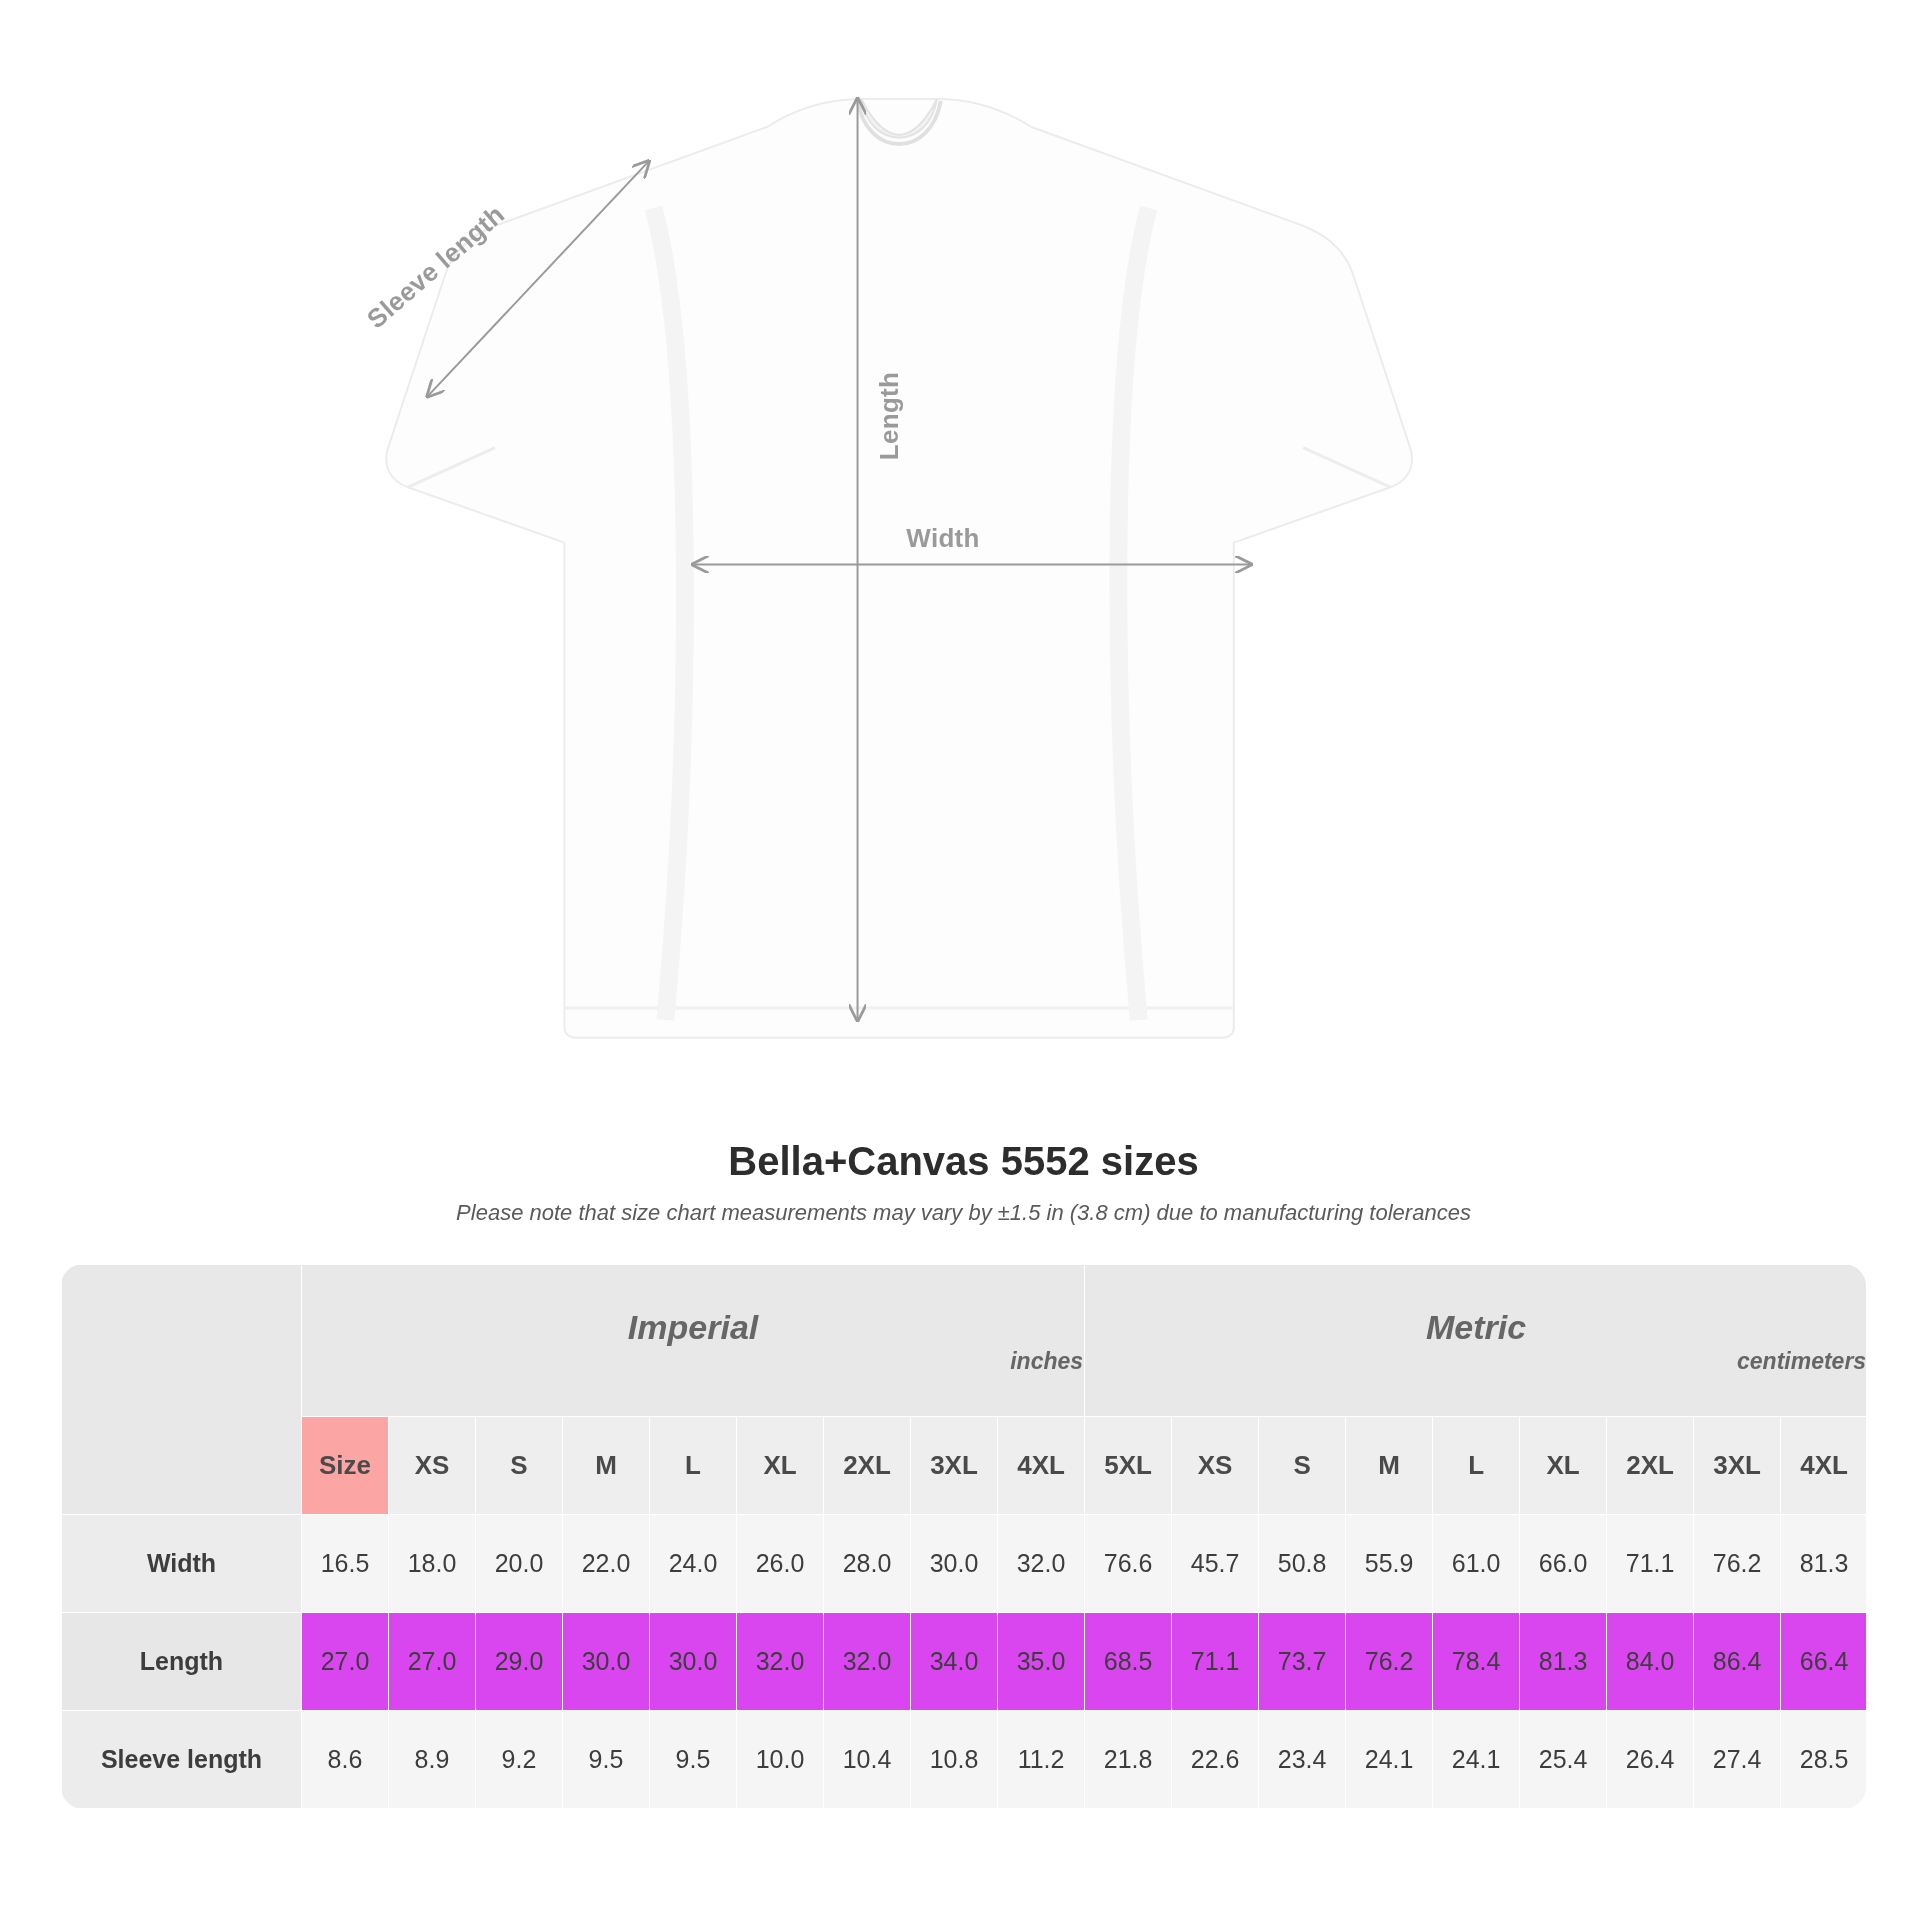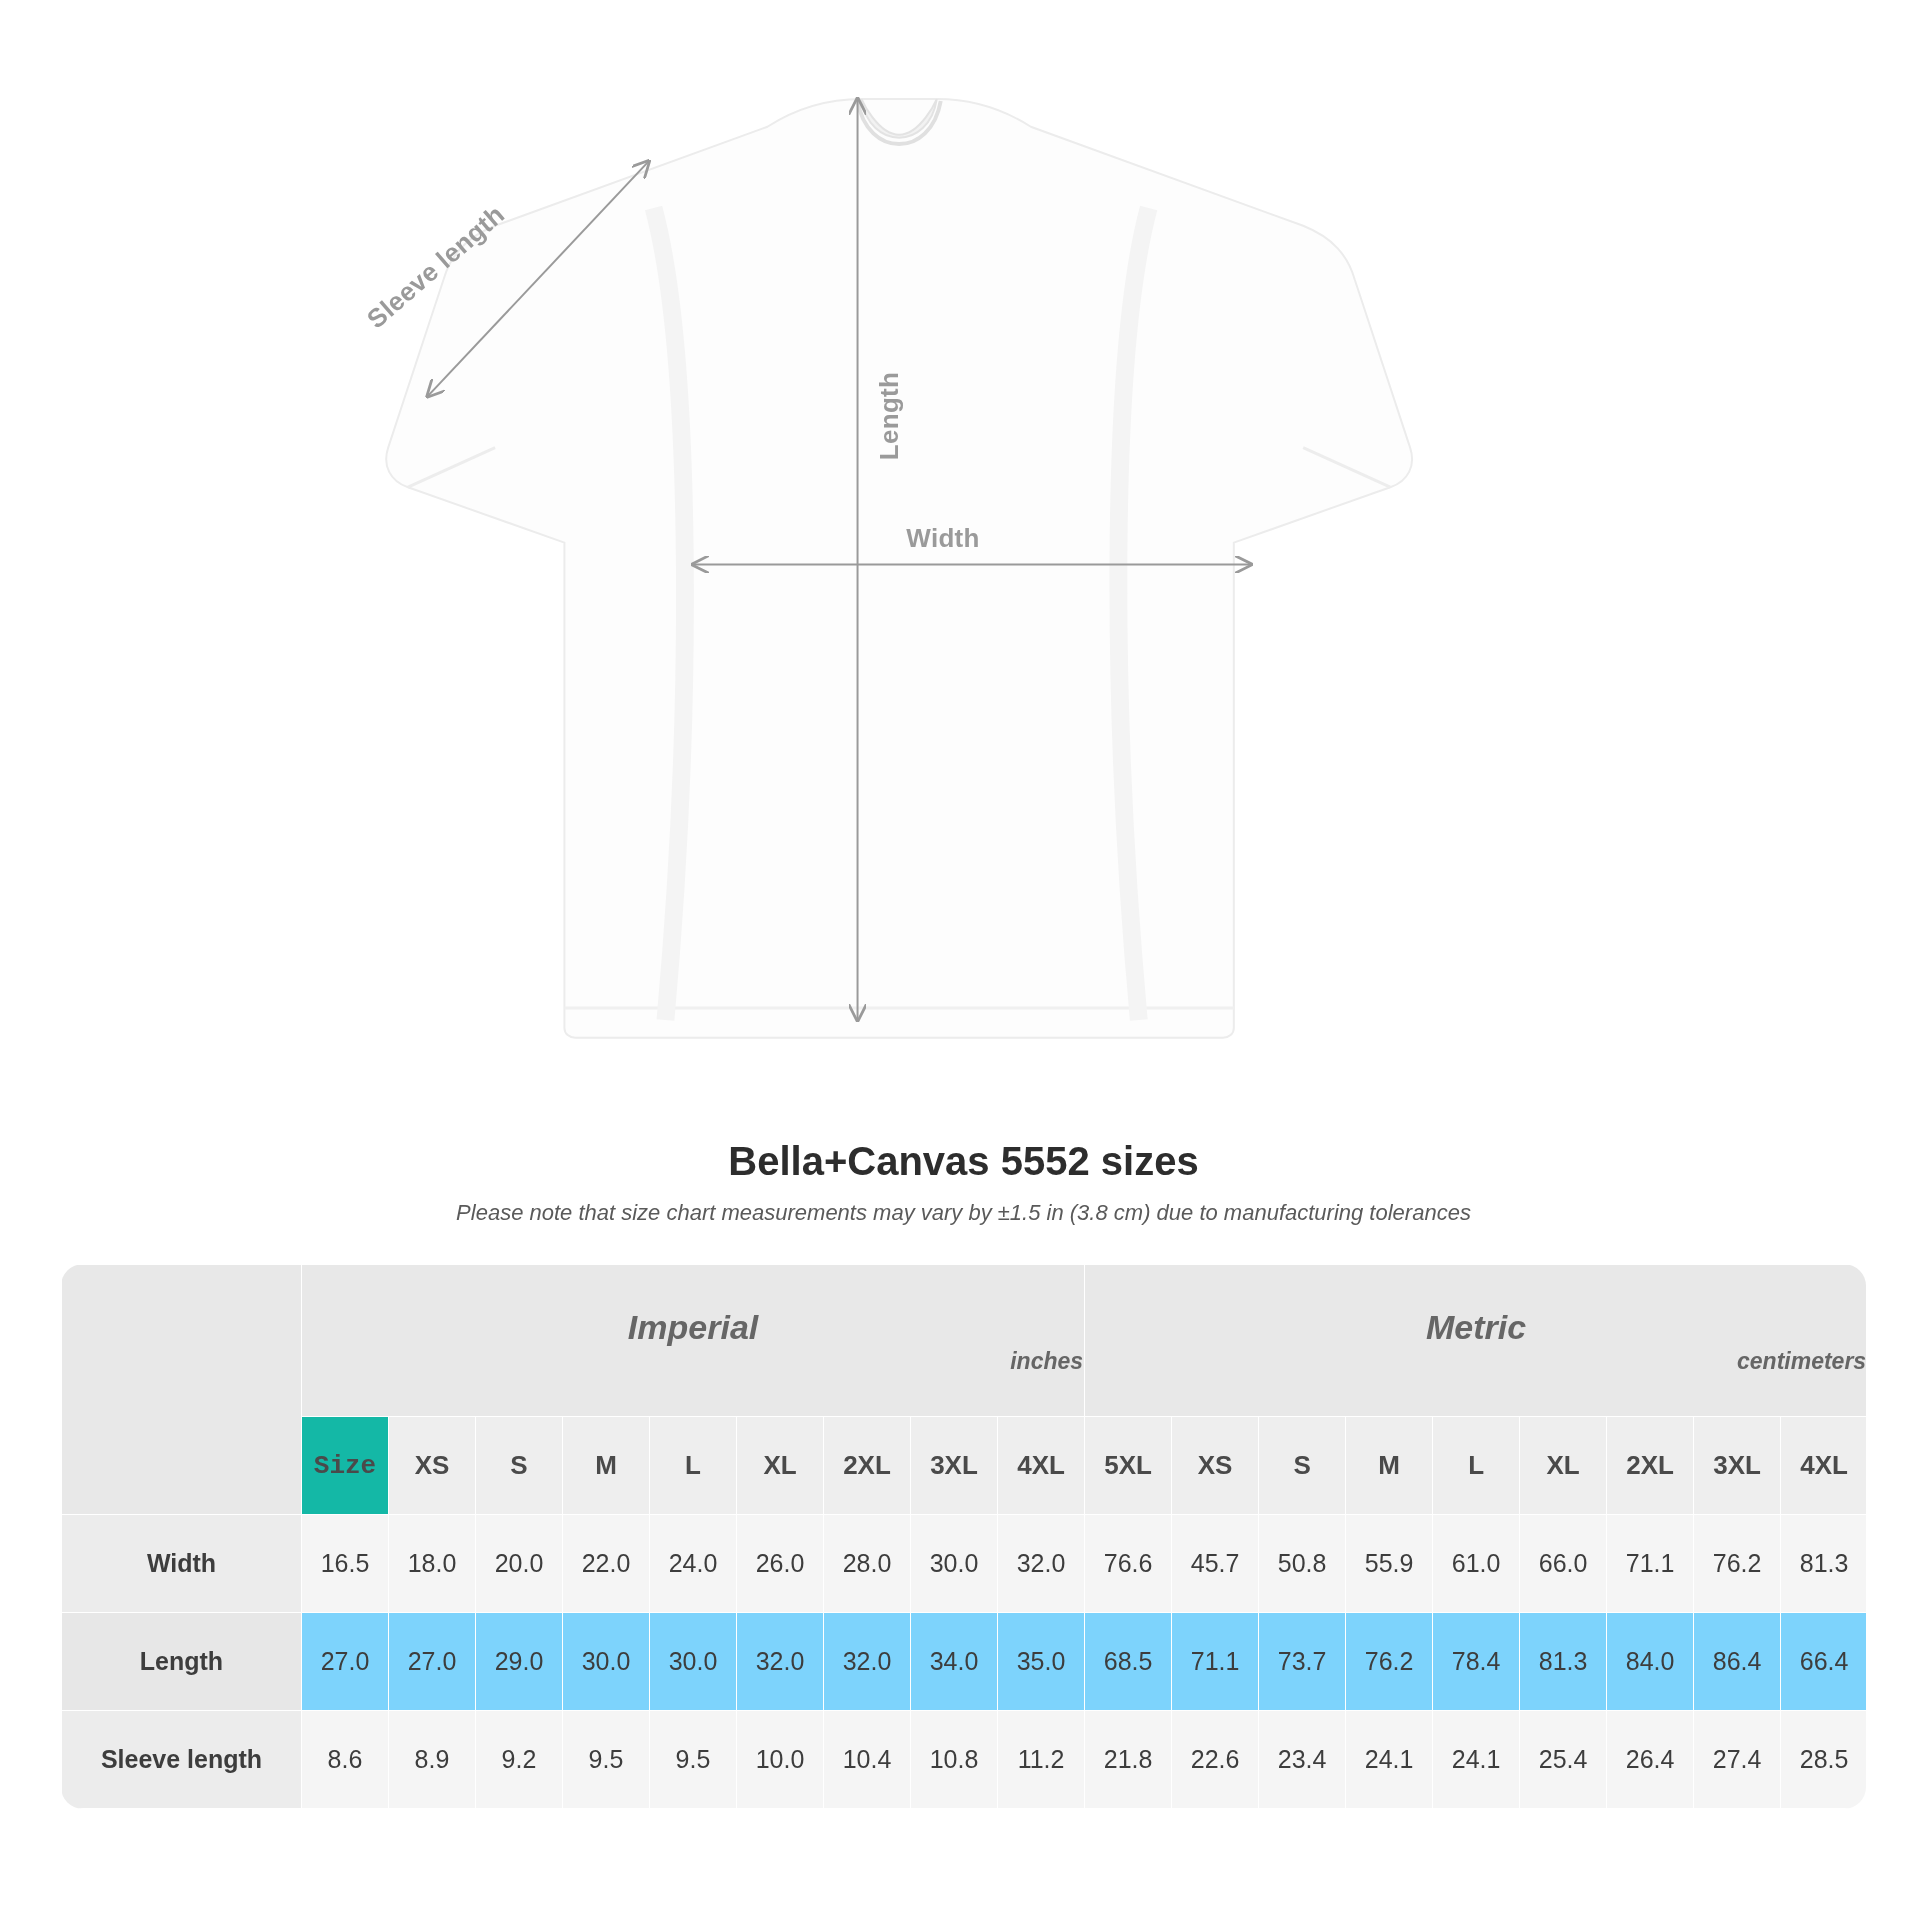--- a/index.html
+++ b/index.html
@@ -108,36 +108,35 @@
     background: #e8e8e8;
   }
   tr.head-row th {
     background: #eeeeee;
     height: 95px;
     font-size: 26px;
     font-weight: bold;
     color: #4a4a4a;
   }
   tr.head-row th.row-head {
-    background: #14b8a6;
-    font-family: Liberation Mono, monospace;
+    background: #fca5a5;
   }
   td.row-head, th.row-head {
     background: #ececec;
     font-weight: bold;
     font-size: 26px;
     color: #3d3d3d;
     width: 240px;
   }
   tr.data-row td {
     height: 95px;
     background: #f5f5f5;
   }
   tr.data-row.alt td {
-    background: #7dd3fc;
+    background: #d946ef;
   }
   tr.data-row td.row-head {
     background: #ececec;
   }
   tr.data-row.alt td.row-head {
     background: #e7e7e7;
   }
 </style>
 </head>
 <body>

